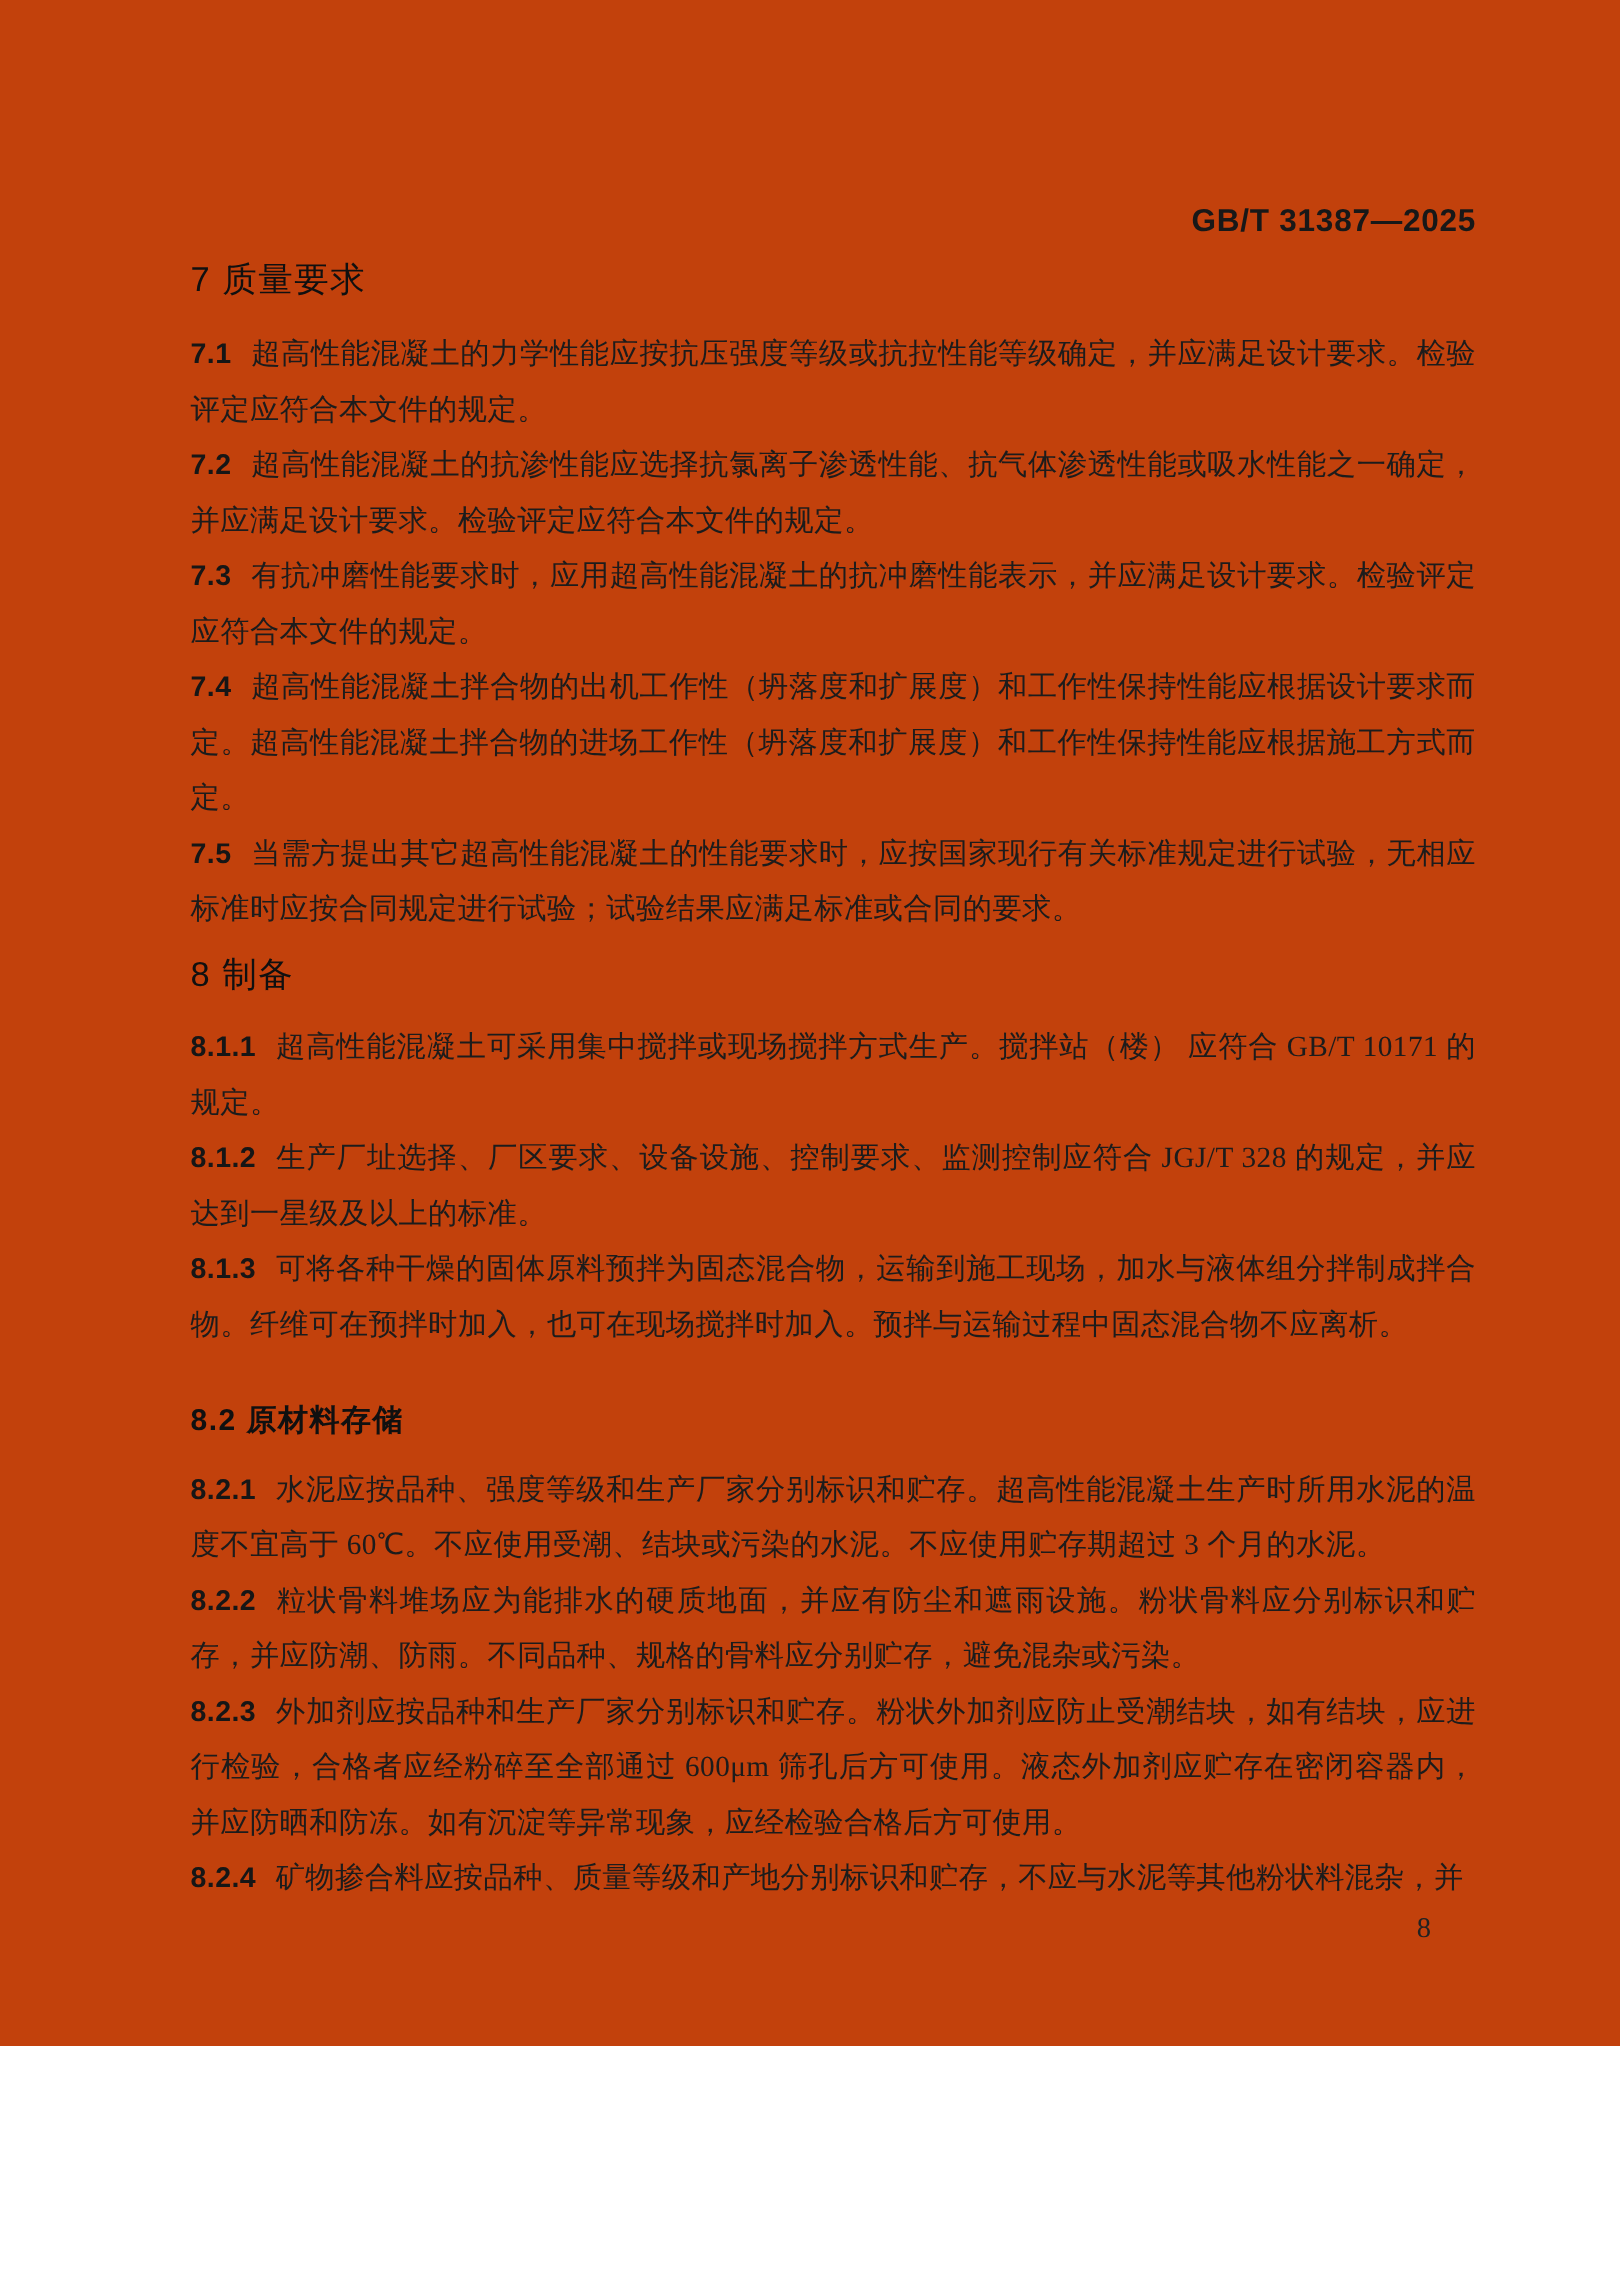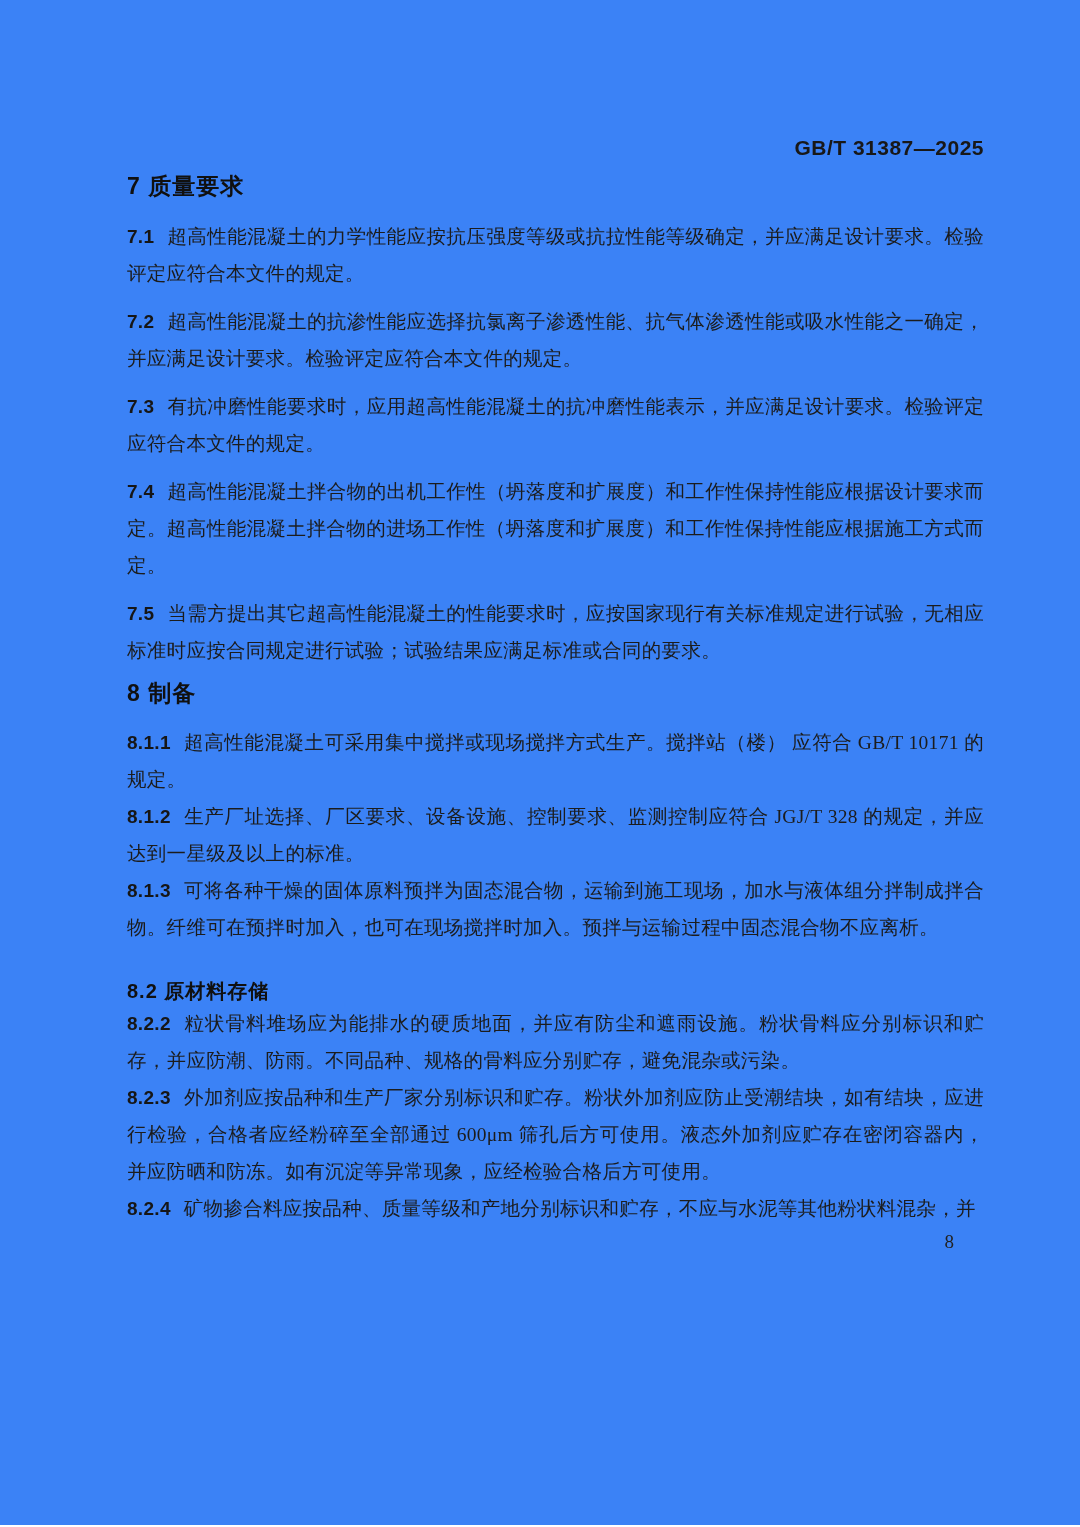--- a/index.html
+++ b/index.html
@@ -2,22 +2,22 @@
 <html><head>
 <meta charset="utf-8">
 <style>
   * { margin: 0; padding: 0; box-sizing: border-box; }
   html, body { background: #ffffff; }
   body { font-family: "Liberation Serif", serif; }
 
   .page {
     position: relative;
     width: 1080px;
-    height: 1525px;
-    background: #3b82f6;
+    height: 1364px;
+    background: #c2410c;
     overflow: hidden;
     color: #1c1c1c;
   }
 
   .content {
     padding: 136px 96px 0 127px;
   }
 
   .std-no {
     text-align: right;
@@ -39,41 +39,41 @@
   .num {
     font-family: "Liberation Sans", sans-serif;
     font-weight: bold;
     font-size: 19px;
     padding-right: 13px;
     color: #161616;
   }
 
   .h1 {
     font-family: "Liberation Sans", sans-serif;
-    font-weight: bold;
+    font-weight: normal;
     font-size: 23px;
     line-height: 32px;
     color: #101010;
     letter-spacing: 1px;
   }
 
   .h2 {
     font-family: "Liberation Sans", sans-serif;
     font-weight: bold;
     font-size: 20px;
     line-height: 28px;
     color: #101010;
     letter-spacing: 1px;
   }
 
   .g-item { margin-top: 22px; padding-left: 38px; }
 
   .h-7   { margin-top: 10px; }
   .p-71  { margin-top: 16px; }
-  .p7    { margin-top: 11px; }
+  .p7    { }
   .h-8   { margin-top: 8px; }
   .h-81  { margin-top: 16px; }
   .p-811 { margin-top: 15px; }
   .tight { margin-top: 0; }
   .h-82  { margin-top: 31px; }
   .p-821 { margin-top: 14px; }
 
   .page-num {
     margin: 2px 30px 0 0;
     text-align: right;
@@ -108,20 +108,21 @@
 
     <p class="para p-811"><span class="num">8.1.1</span><span>超高性能混凝土可采用集中搅拌或现场搅拌方式生产。搅拌站（楼） 应符合 GB/T 10171 的规定。</span></p>
 
     <p class="para tight"><span class="num">8.1.2</span><span>生产厂址选择、厂区要求、设备设施、控制要求、监测控制应符合 JGJ/T 328 的规定，并应达到一星级及以上的标准。</span></p>
 
     <p class="para tight"><span class="num">8.1.3</span><span>可将各种干燥的固体原料预拌为固态混合物，运输到施工现场，加水与液体组分拌制成拌合物。纤维可在预拌时加入，也可在现场搅拌时加入。预拌与运输过程中固态混合物不应离析。</span></p>
 
 
     <div class="h2 h-82">8.2 原材料存储</div>
 
+    <p class="para p-821"><span class="num">8.2.1</span><span>水泥应按品种、强度等级和生产厂家分别标识和贮存。超高性能混凝土生产时所用水泥的温度不宜高于 60℃。不应使用受潮、结块或污染的水泥。不应使用贮存期超过 3 个月的水泥。</span></p>
 
     <p class="para tight"><span class="num">8.2.2</span><span>粒状骨料堆场应为能排水的硬质地面，并应有防尘和遮雨设施。粉状骨料应分别标识和贮存，并应防潮、防雨。不同品种、规格的骨料应分别贮存，避免混杂或污染。</span></p>
 
     <p class="para tight"><span class="num">8.2.3</span><span>外加剂应按品种和生产厂家分别标识和贮存。粉状外加剂应防止受潮结块，如有结块，应进行检验，合格者应经粉碎至全部通过 600μm 筛孔后方可使用。液态外加剂应贮存在密闭容器内，并应防晒和防冻。如有沉淀等异常现象，应经检验合格后方可使用。</span></p>
 
     <p class="para tight"><span class="num">8.2.4</span><span>矿物掺合料应按品种、质量等级和产地分别标识和贮存，不应与水泥等其他粉状料混杂，并</span></p>
 
     <div class="page-num">8</div>
 
   </div>

